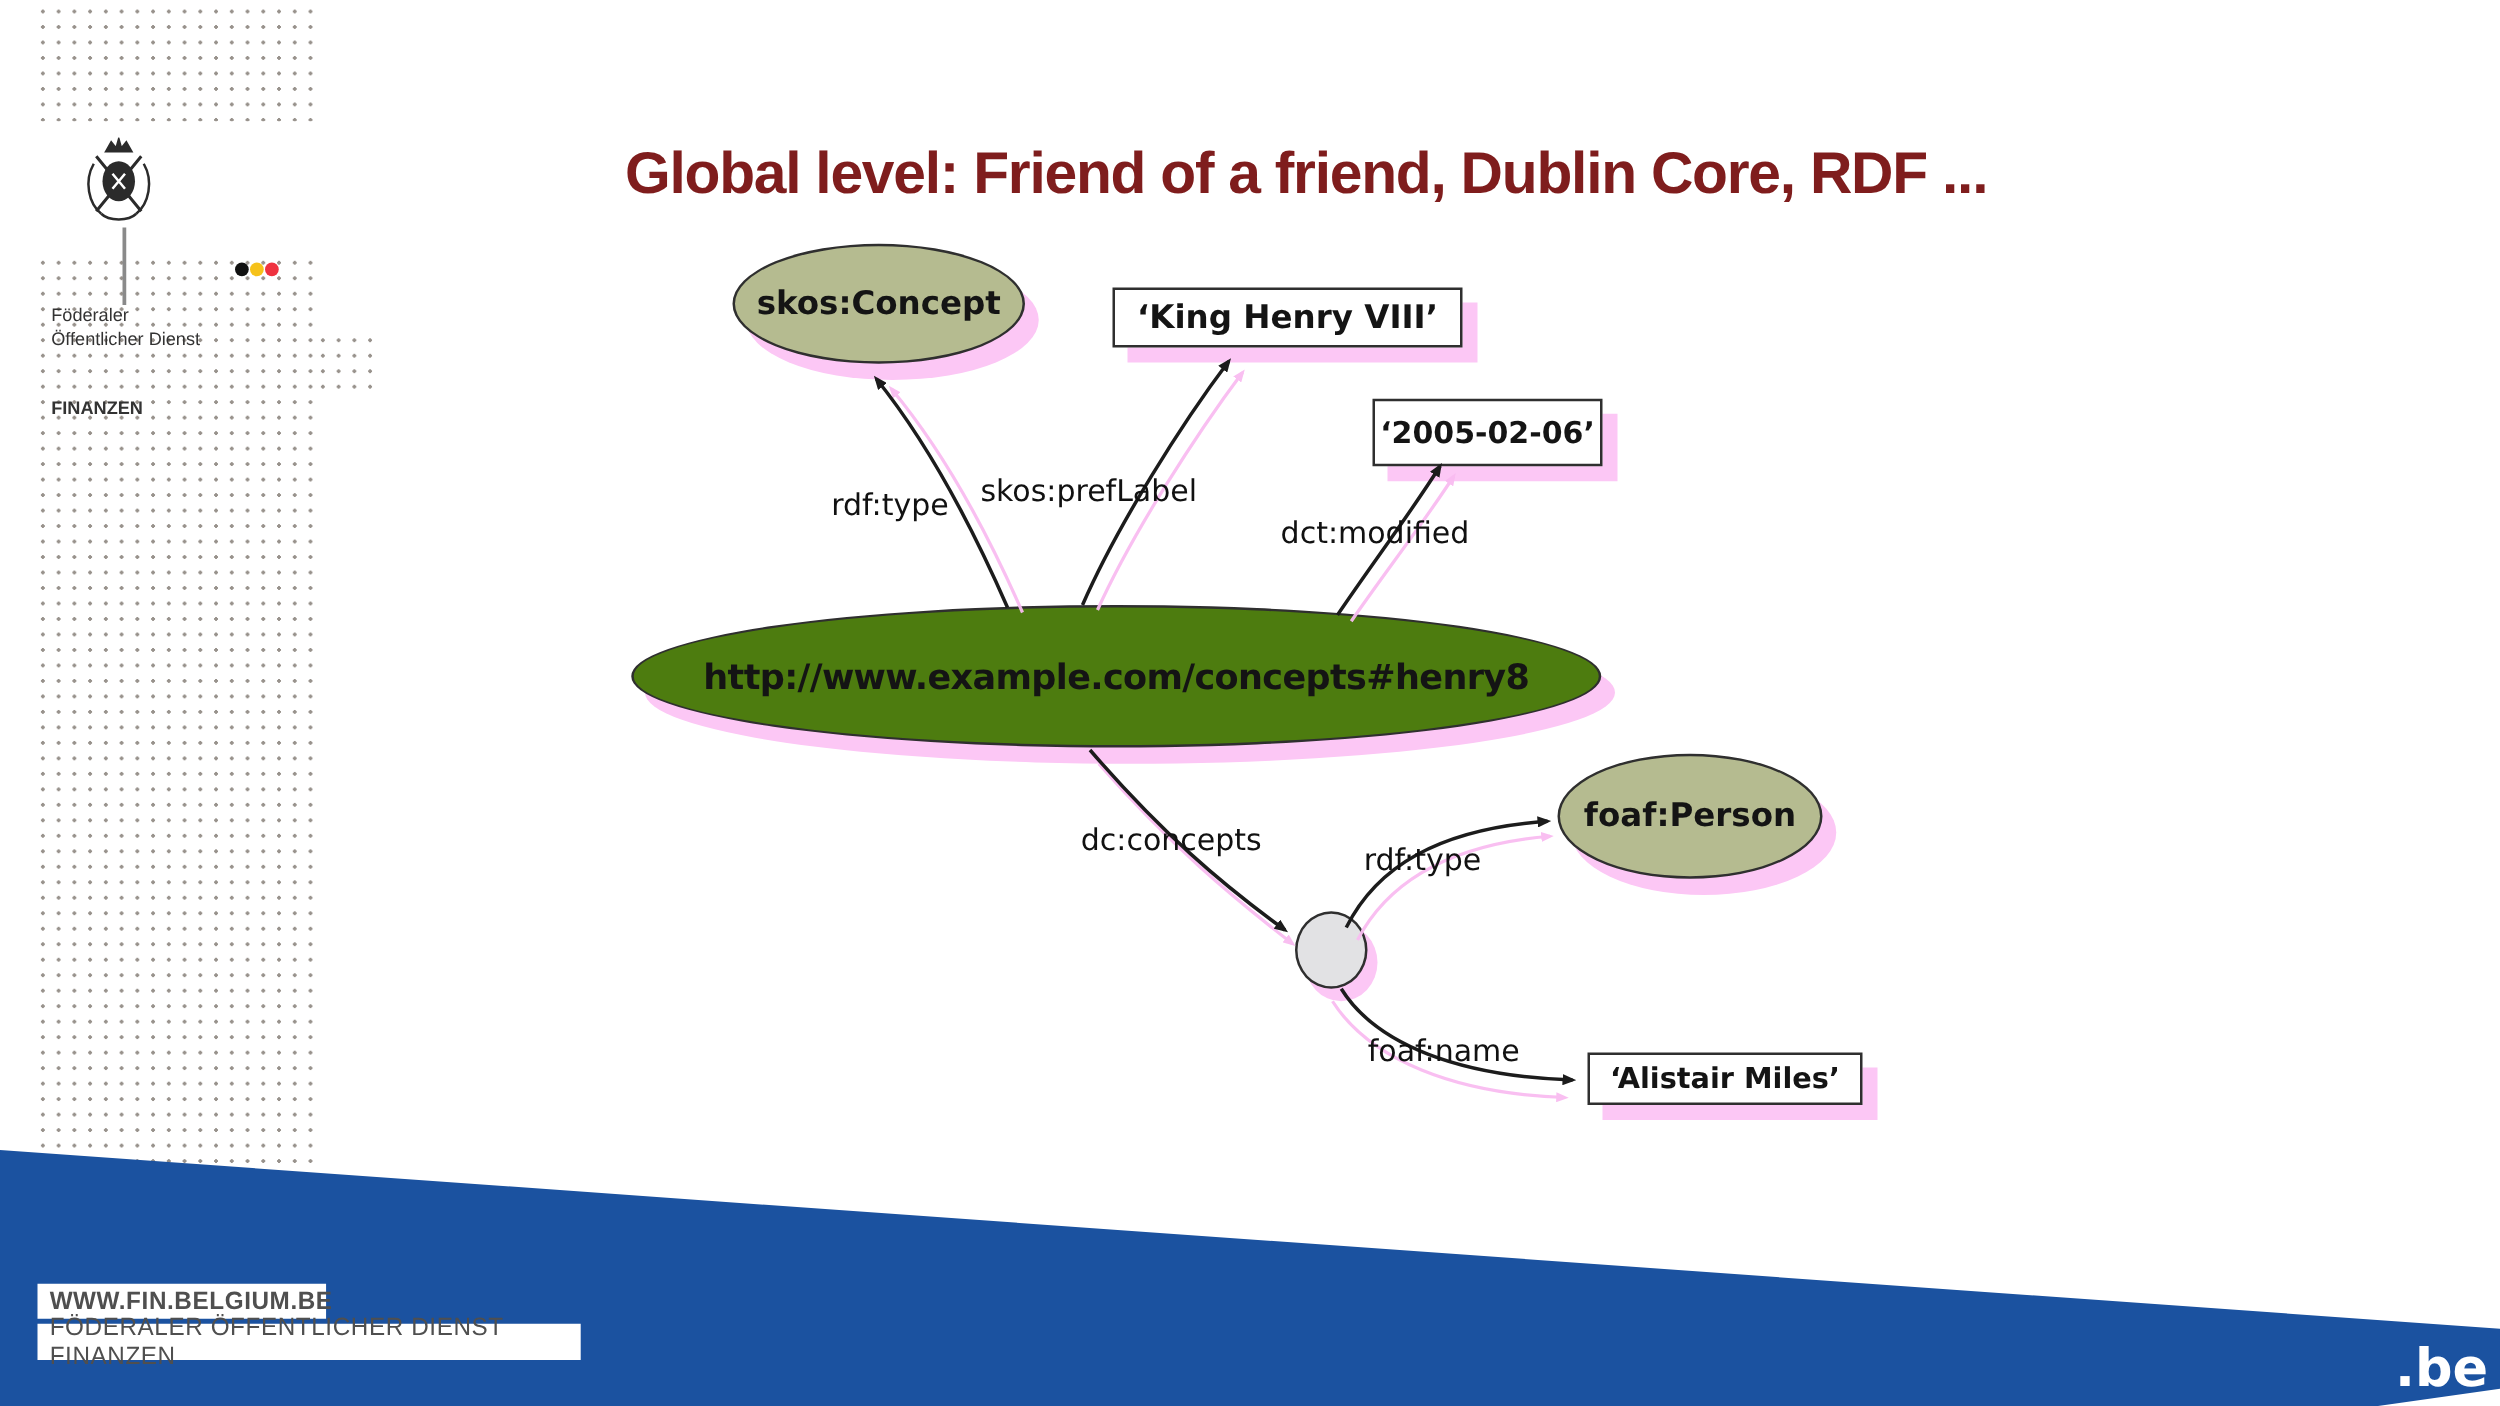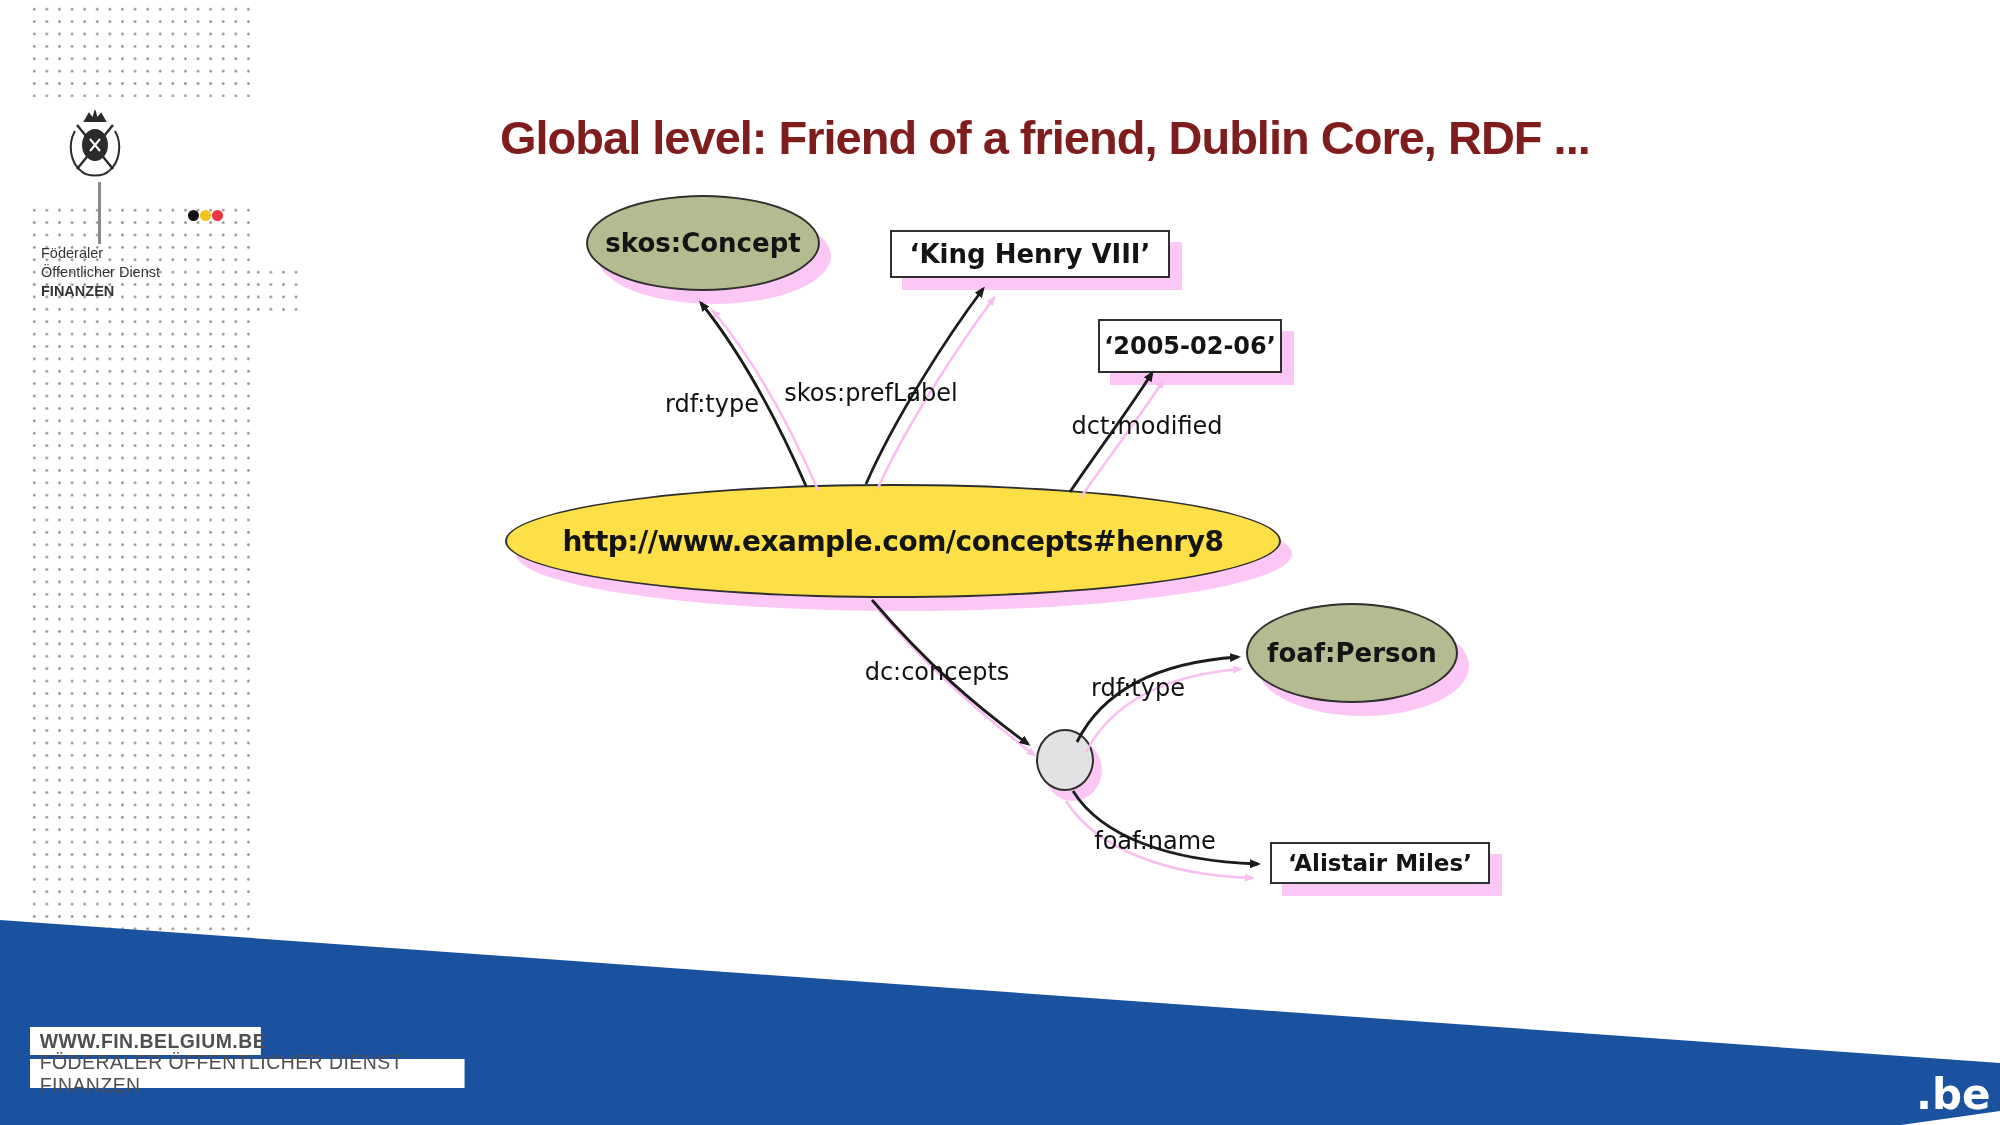--- a/index.html
+++ b/index.html
@@ -17,51 +17,51 @@
   .flagdot{position:absolute;width:11px;height:11px;border-radius:50%;top:210px;}
   .flagdot.black{left:188px;}
   .flagdot.yellow{left:200px;}
   .flagdot.red{left:212px;}
 
   
   .logo{position:absolute;left:30px;top:110px;display:flex;align-items:center;flex-direction:column;}
   .crest{width:62px;height:72px;}
   .logo-divider{width:3px;height:62px;background:#8a8a8a;margin-left:9px;}
   .logo-text{margin-left:11px;font-size:14.5px;line-height:19px;color:#333;letter-spacing:0;}
-  .logo-text .l3{font-weight:bold;}
+  .logo-text .l3{font-weight:bold;margin-top:36px;}
 
   
   .title{position:absolute;left:500px;top:110px;width:1200px;
     font-size:47px;font-weight:600;color:#7f1d1d;letter-spacing:-1px;white-space:nowrap;}
 
   
   .node{position:absolute;display:flex;align-items:center;justify-content:center;
         color:#141414;text-align:center;box-sizing:border-box;
         font-family:"DejaVu Sans",sans-serif;}
   .ellipse{border:2.5px solid #2f2f2f;border-radius:50%;
            box-shadow:11px 13px 0 0 #fcc7f5;}
   .rectbox{border:2.5px solid #2f2f2f;background:#fff;
            box-shadow:12px 12px 0 0 #fcc7f5;}
   .node-skos{left:586px;top:195px;width:234px;height:96px;background:#b5bb90;
              font-size:26px;font-weight:600;}
   .node-henry{left:890px;top:230px;width:280px;height:48px;font-size:26px;font-weight:bold;}
   .node-date{left:1098px;top:319px;width:184px;height:54px;font-size:24px;font-weight:600;}
-  .node-uri{left:505px;top:484px;width:776px;height:114px;background:#fde047;
+  .node-uri{left:505px;top:484px;width:776px;height:114px;background:#4d7c0f;
             font-size:28px;font-weight:bold;letter-spacing:-0.5px;}
   .node-blank{left:1036px;top:729px;width:58px;height:62px;background:#e2e2e4;
               border:2px solid #2f2f2f;border-radius:50%;box-shadow:8px 10px 0 0 #fcc7f5;}
   .node-person{left:1246px;top:603px;width:212px;height:100px;background:#b5bb90;
                font-size:26px;font-weight:600;}
   .node-alistair{left:1270px;top:842px;width:220px;height:42px;font-size:23px;font-weight:600;}
 
   .edge-label{position:absolute;color:#111;font-size:24px;font-weight:500;text-align:center;
               font-family:"DejaVu Sans",sans-serif;white-space:nowrap;}
   .lbl-rdftype1{left:652px;top:390px;width:120px;}
   .lbl-preflabel{left:781px;top:379px;width:180px;}
-  .lbl-dctmodified{left:1020px;top:412px;width:160px;margin-left:47px;}
+  .lbl-dctmodified{left:1020px;top:412px;width:160px;}
   .lbl-dccreator{left:857px;top:658px;width:160px;}
   .lbl-rdftype2{left:1078px;top:674px;width:120px;}
   .lbl-foafname{left:1075px;top:827px;width:160px;}
 
   .arrows{position:absolute;left:0;top:0;width:2000px;height:1125px;pointer-events:none;}
 
   
   .band{position:absolute;left:0;top:0;width:2000px;height:1125px;pointer-events:none;}
   .footer-box{position:absolute;background:#ffffff;color:#4f4f4f;display:flex;align-items:center;
               font-weight:bold;font-size:20px;letter-spacing:0.5px;padding:0 10px;box-sizing:border-box;

